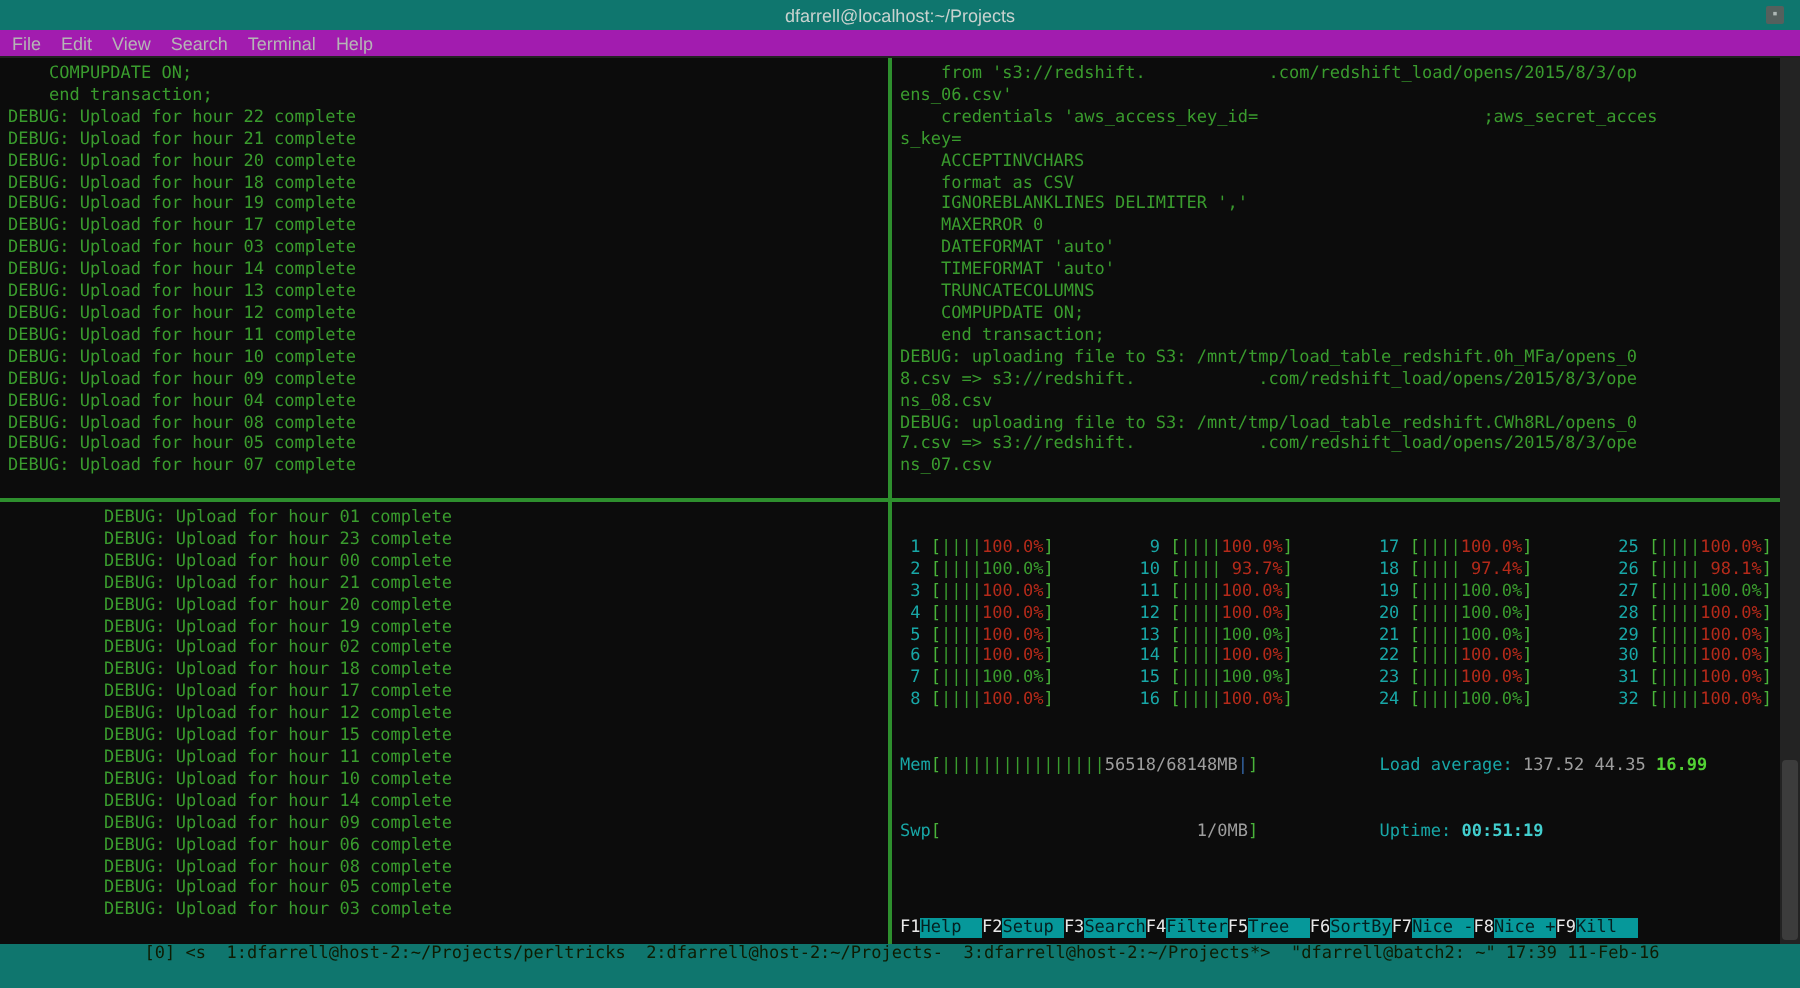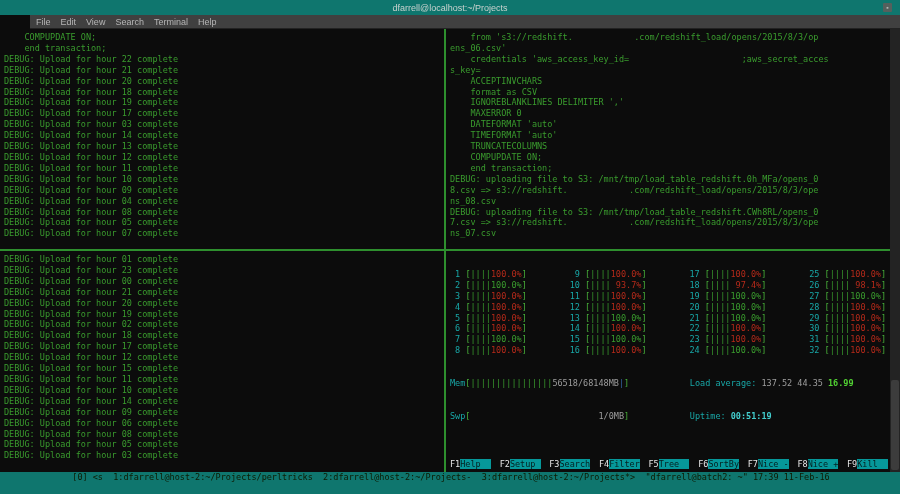--- a/index.html
+++ b/index.html
@@ -4,47 +4,47 @@
 <style>
   html,body{margin:0;padding:0;background:#101010;}
   #win{width:900px;height:494px;position:relative;overflow:hidden;background:#0c0c0c;
        font-family:"DejaVu Sans Mono",monospace;}
   
   .titlebar{height:15px;background:#0f766e;display:flex;align-items:center;justify-content:center;
             position:relative;font-family:"Liberation Sans",sans-serif;font-size:9px;color:#c9d2cf;}
   .closebox{position:absolute;right:8px;top:3px;width:9px;height:9px;background:#55605d;
             color:#aeb8b5;font-size:7px;line-height:9px;text-align:center;border-radius:1px;}
   
-  .menubar{height:13px;background:#404040;display:flex;align-items:center;gap:10px;padding-left:6px;
-           font-family:"Liberation Sans",sans-serif;font-size:9px;color:#b5b5b5;border-bottom:1px solid #222;margin-left:30px;}
+  .menubar{height:13px;background:#a21caf;display:flex;align-items:center;gap:10px;padding-left:6px;
+           font-family:"Liberation Sans",sans-serif;font-size:9px;color:#b5b5b5;border-bottom:1px solid #222;}
   .menubar span{cursor:default;}
   
   .term{display:grid;grid-template-columns:444px 2px 444px 10px;grid-template-rows:220px 2px 221px;
         height:443px;background:#0c0c0c;font-size:8.5px;line-height:10.9px;}
   .divider-v{grid-column:2;grid-row:1/4;background:#2e8f2e;}
   .divider-h1{grid-column:1;grid-row:2;background:#2e8f2e;}
   .divider-h2{grid-column:3;grid-row:2;background:#2e8f2e;}
   .scrollbar{grid-column:4;grid-row:1/4;background:#232323;position:relative;}
   .scroll-thumb{position:absolute;left:1px;right:1px;bottom:2px;height:90px;background:#3c3c3c;border-radius:2px;}
   .pane{overflow:hidden;padding:3px 4px 0 4px;}
   .pane pre{margin:0;white-space:pre;font:inherit;color:#3a9c2e;}
   .p-tl{grid-column:1;grid-row:1;}
   .p-tr{grid-column:3;grid-row:1;}
-  .p-bl{grid-column:1;grid-row:3;}
+  .p-bl{grid-column:1;grid-row:3;margin-left:48px;}
   .p-br{grid-column:3;grid-row:3;position:relative;}
   
   .g{color:#3a9c2e;} .gb{color:#49b33a;} .cy{color:#18a7a7;} .rd{color:#b52a1a;}
   .gy{color:#9e9e9e;} .wb{color:#ececec;font-weight:bold;} .grb{color:#52d134;font-weight:bold;}
   .bl{color:#3465a4;} .cyb{color:#43cfcf;font-weight:bold;}
   .cpu-grid{display:grid;grid-template-columns:repeat(3,1fr);grid-auto-flow:column;
             grid-template-rows:repeat(8,10.9px);margin-top:15px;white-space:pre;}
   .hmeters{display:flex;white-space:pre;}
   .hmeters .ml{width:55%;} .hmeters .mr{width:45%;}
   .hrow{height:10.9px;white-space:pre;}
-  .fkeys{position:absolute;left:4px;right:2px;bottom:2px;display:flex;white-space:pre;height:11px;line-height:11px;justify-content:space-between;}
+  .fkeys{position:absolute;left:4px;right:2px;bottom:2px;display:flex;white-space:pre;height:11px;line-height:11px;}
   .fk-key{color:#e8e8e8;}
   .fk-label{background:#06989a;color:#052020;}
   
   .statusbar{height:24px;background:#0f766e;color:#0e1b02;font-size:8.5px;line-height:11px;
              white-space:pre;overflow:hidden;padding-left:2px;text-align:center;}
   .filler{height:12px;background:#131313;}
 </style>
 </head>
 <body>
 

